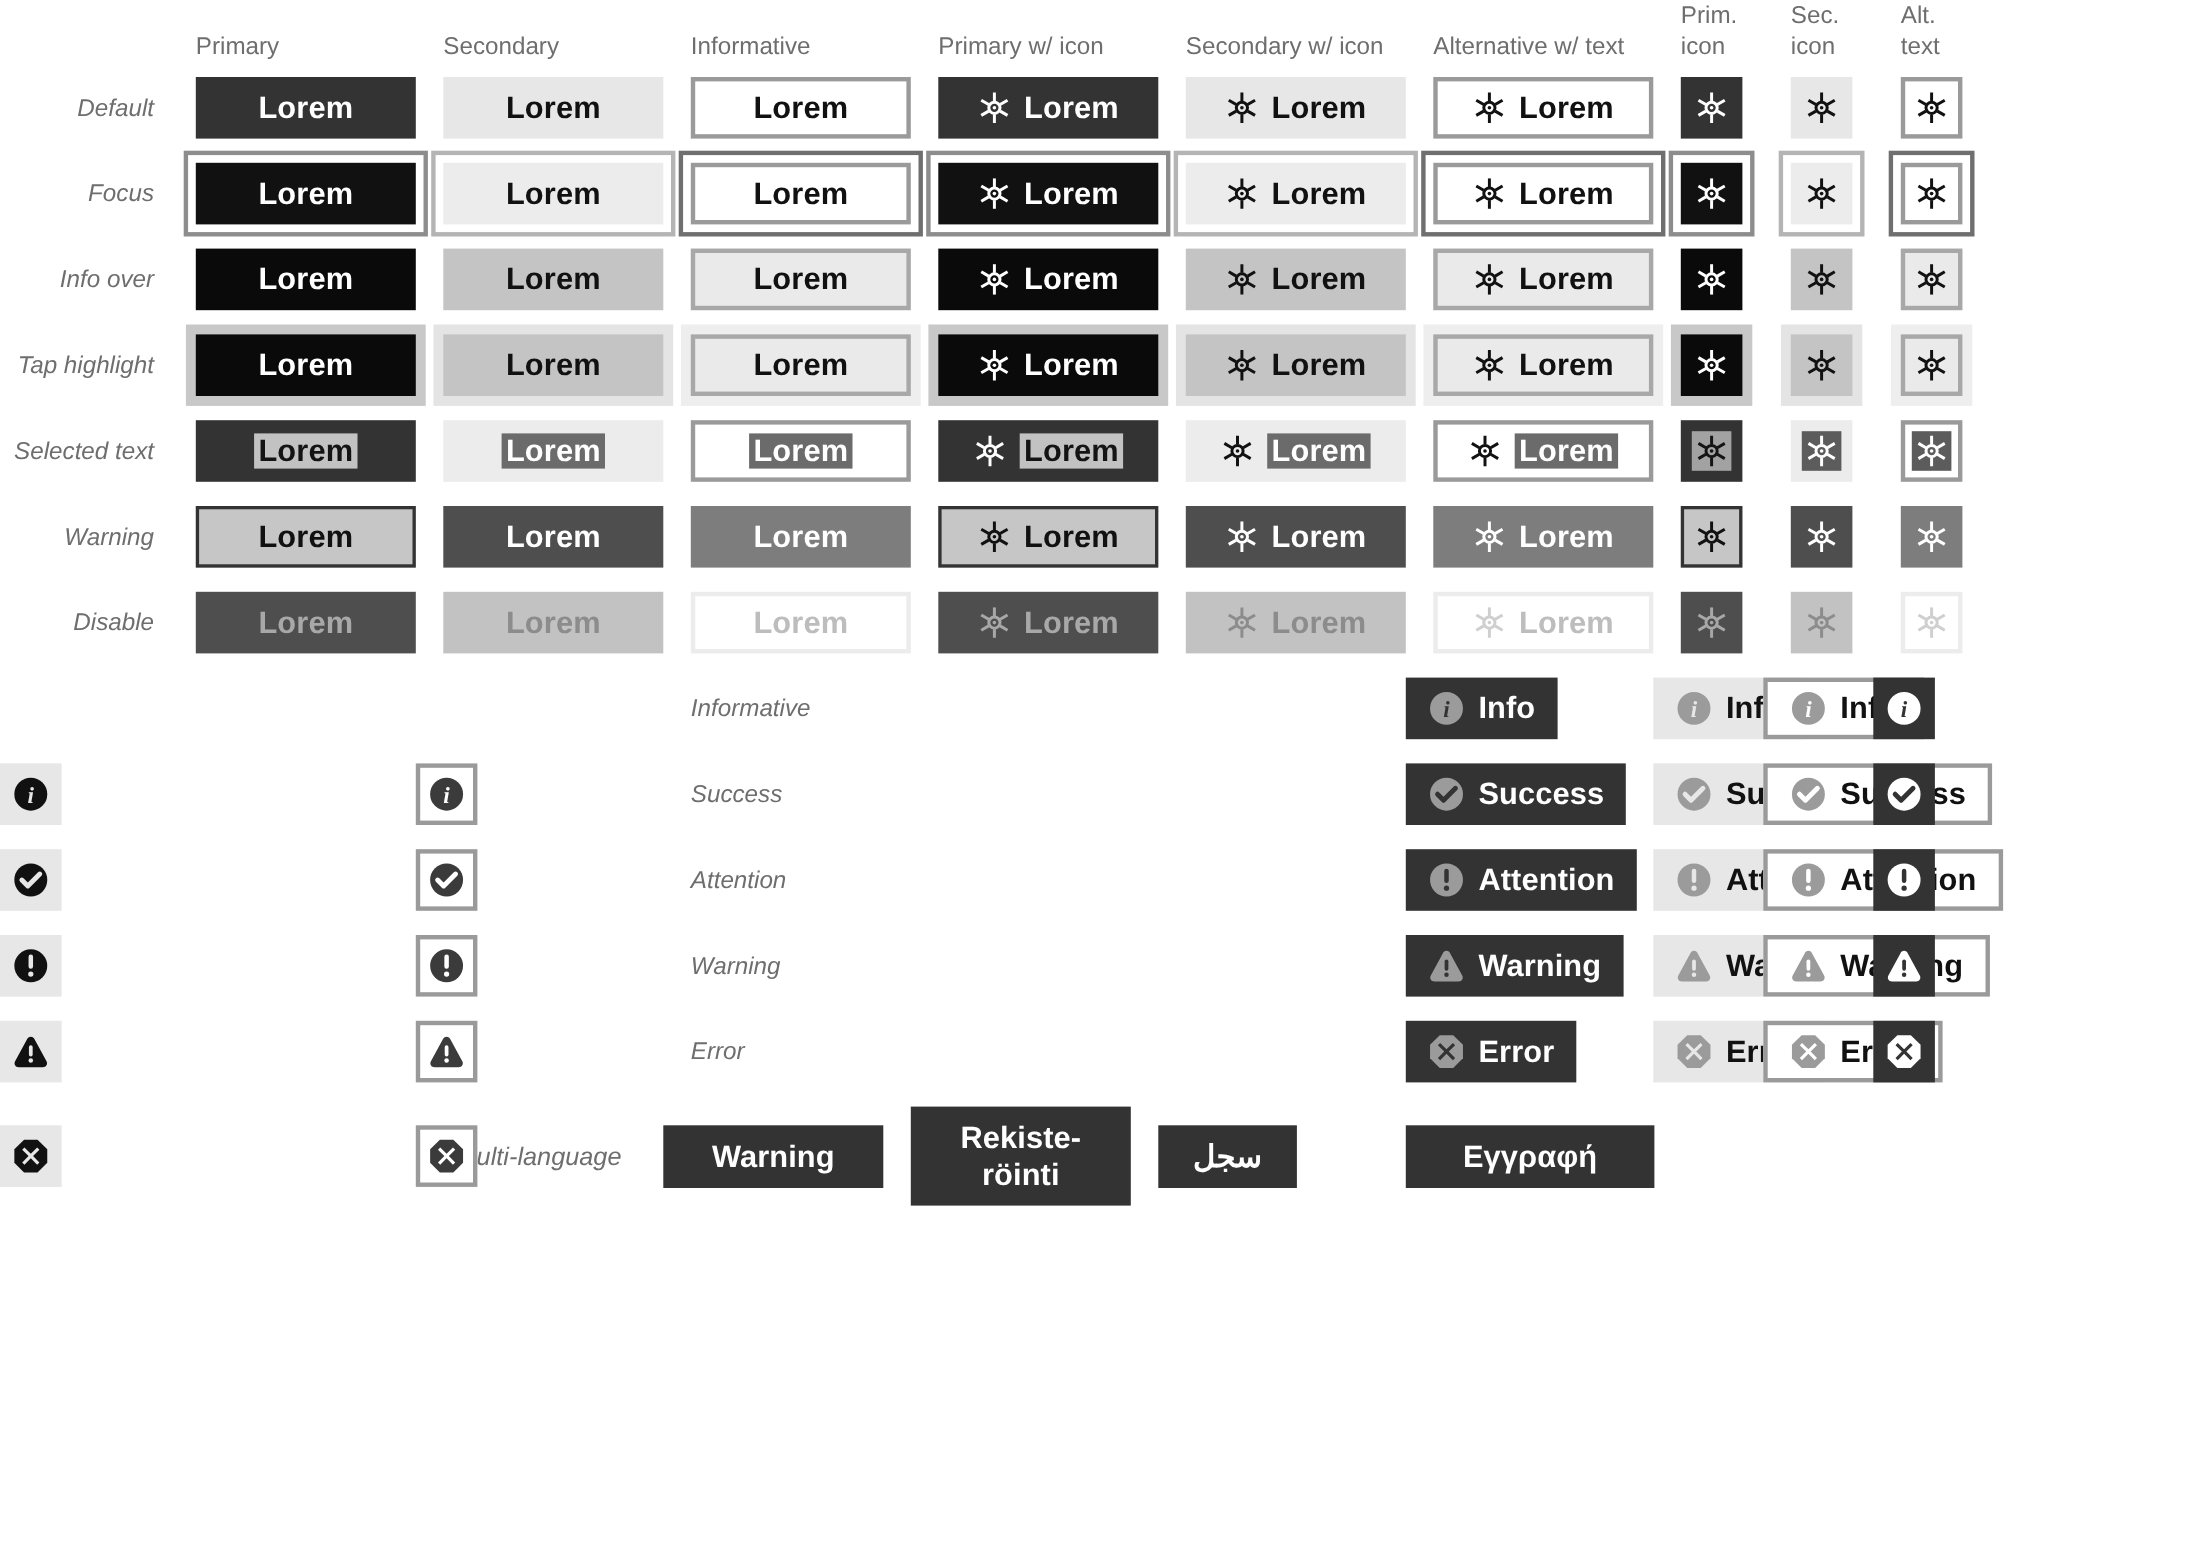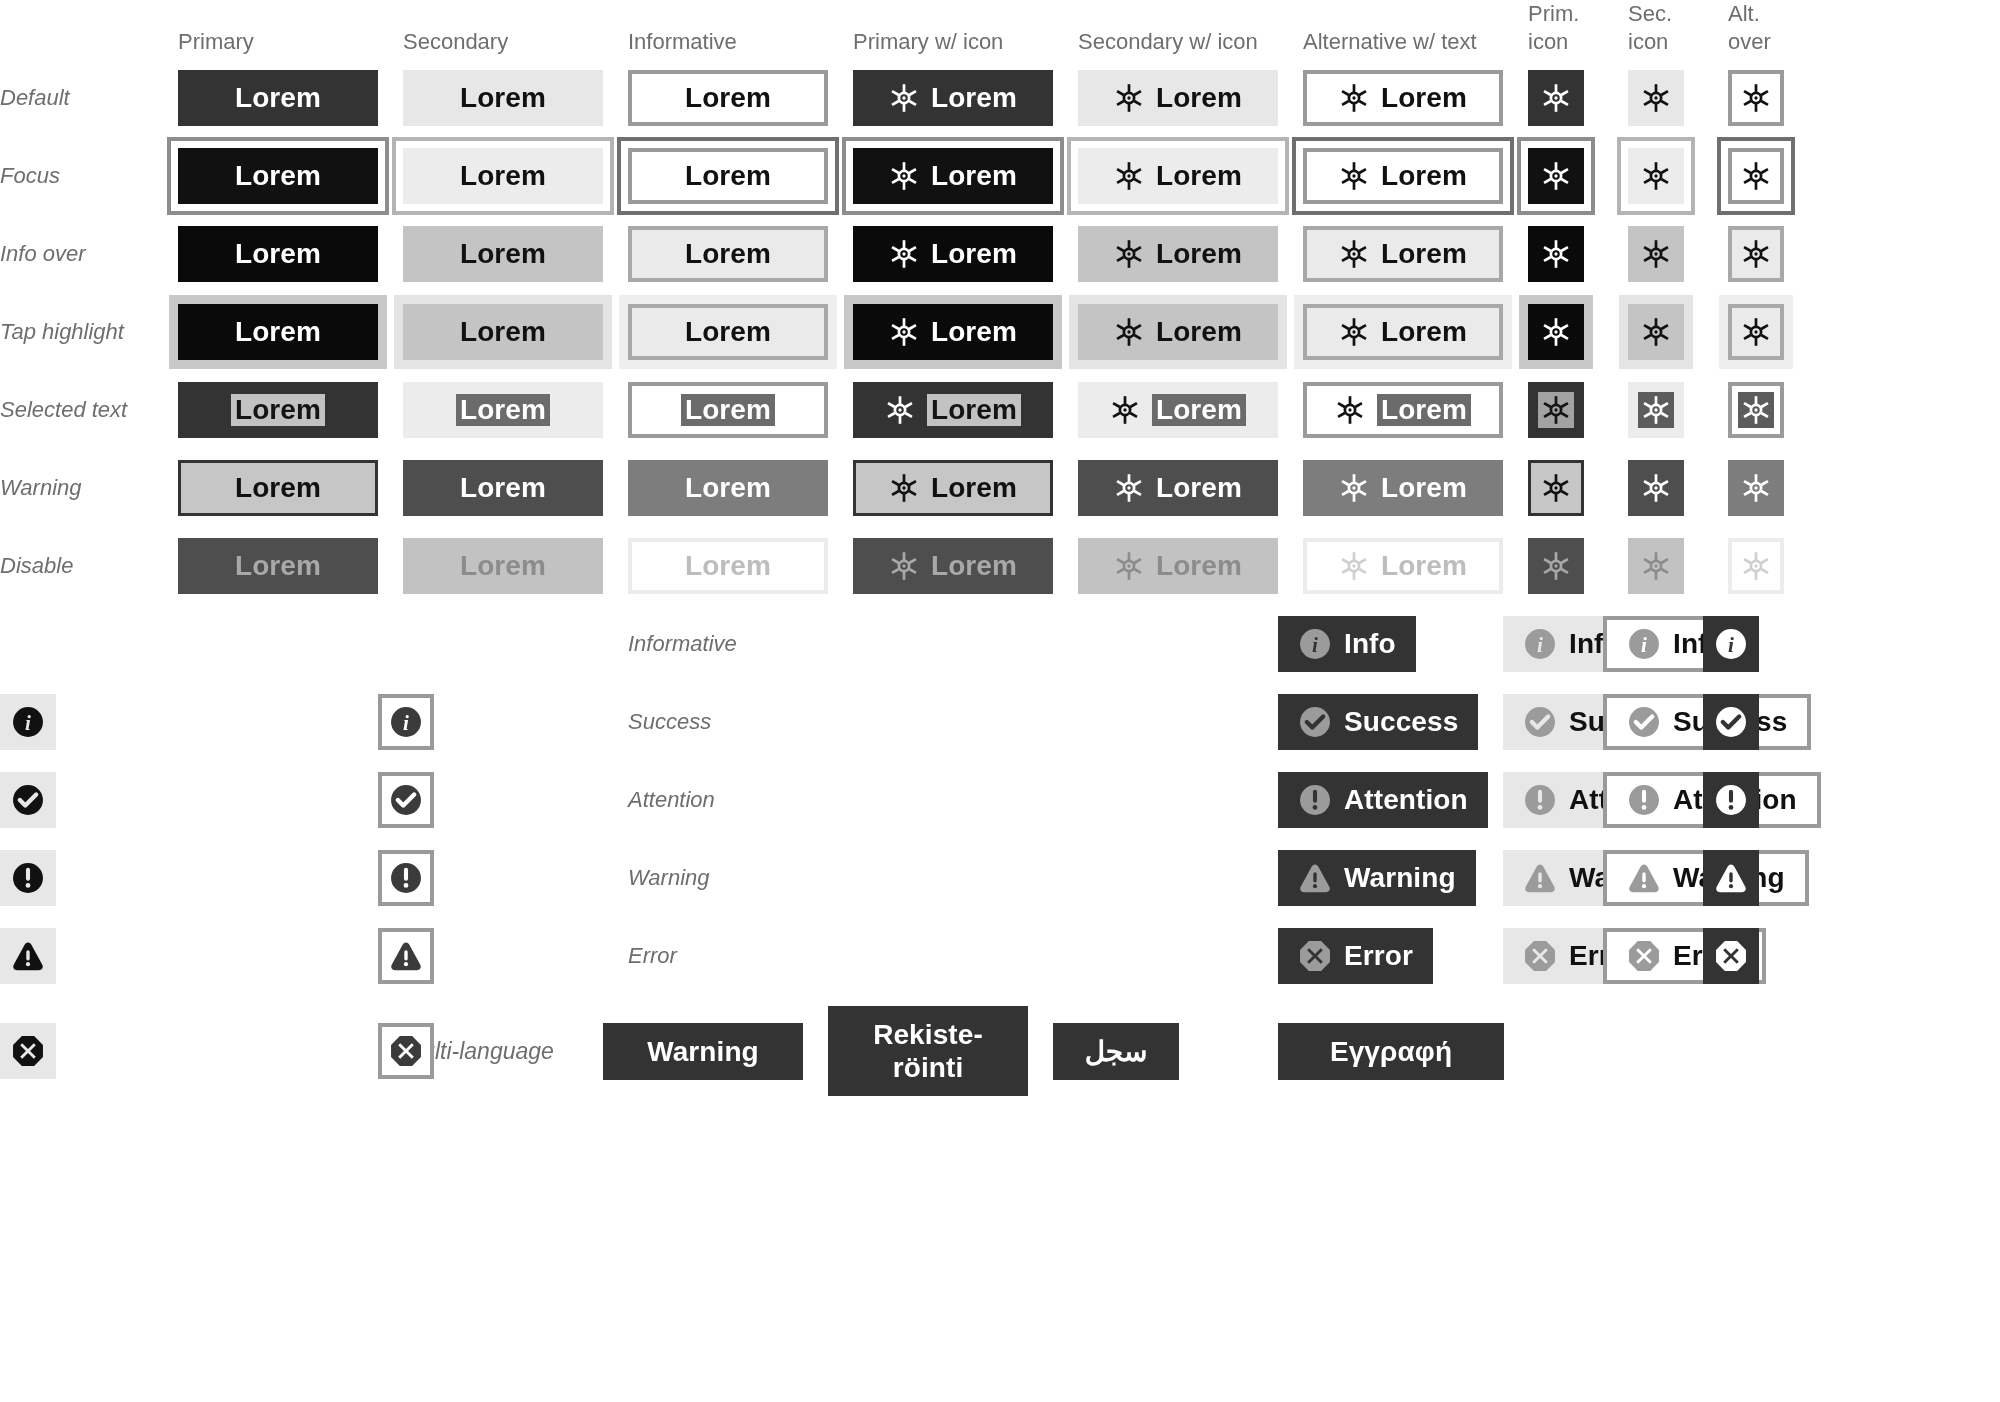--- a/index.html
+++ b/index.html
@@ -44,21 +44,22 @@
     line-height: 1.25;
     padding-bottom: 4px;
     white-space: pre-line;
     align-self: end;
   }
 
   .rowlabel {
     font-size: 22px;
     font-style: italic;
     color: #6e6e6e;
-    padding-right: 22px;
+    text-align: right;
+    padding-right: 38px;
     white-space: nowrap;
   }
   .rowlabel.small { font-size: 23px; }
 
   .cell { display: flex; align-items: center; }
 
   
   .btn {
     position: relative;
     display: inline-flex;
@@ -164,21 +165,21 @@
       <div class="spacer"></div>
       <div class="colhead">Alternative w/ text</div>
       <div class="spacer"></div>
       <div class="colhead">Prim.
 icon</div>
       <div class="spacer"></div>
       <div class="colhead">Sec.
 icon</div>
       <div class="spacer"></div>
       <div class="colhead">Alt.
-over</div>
+text</div>
       <div class="rowlabel">Default</div>
       <div class="cell" style="padding-top: 11px; padding-bottom: 11px;">
         <button class="btn v-primary">
           <span class="lbl">Lorem</span>
         </button>
       </div>
       <div class="spacer"></div>
       <div class="cell" style="padding-top: 11px; padding-bottom: 11px;">
         <button class="btn v-secondary">
           <span class="lbl">Lorem</span>

